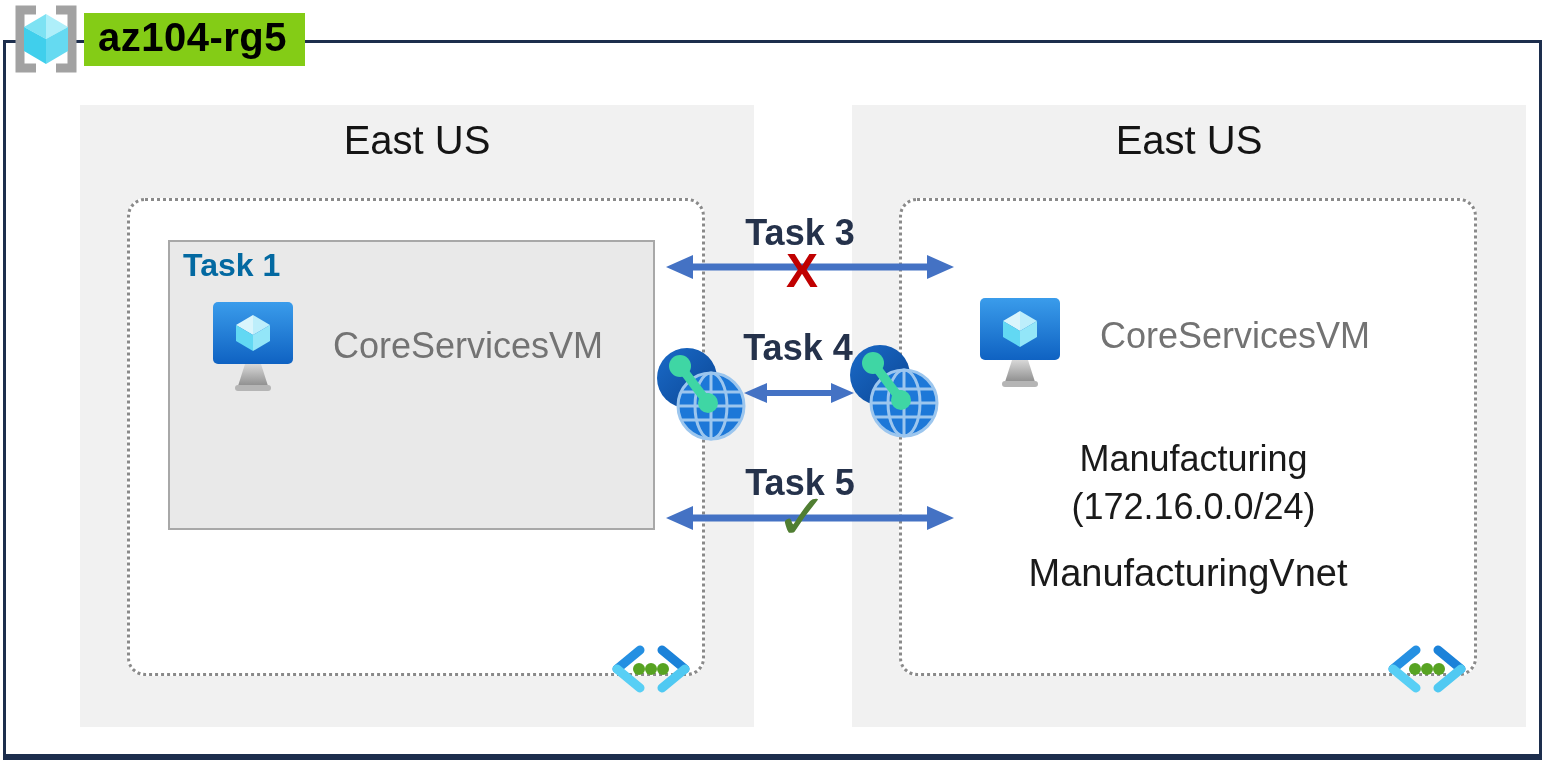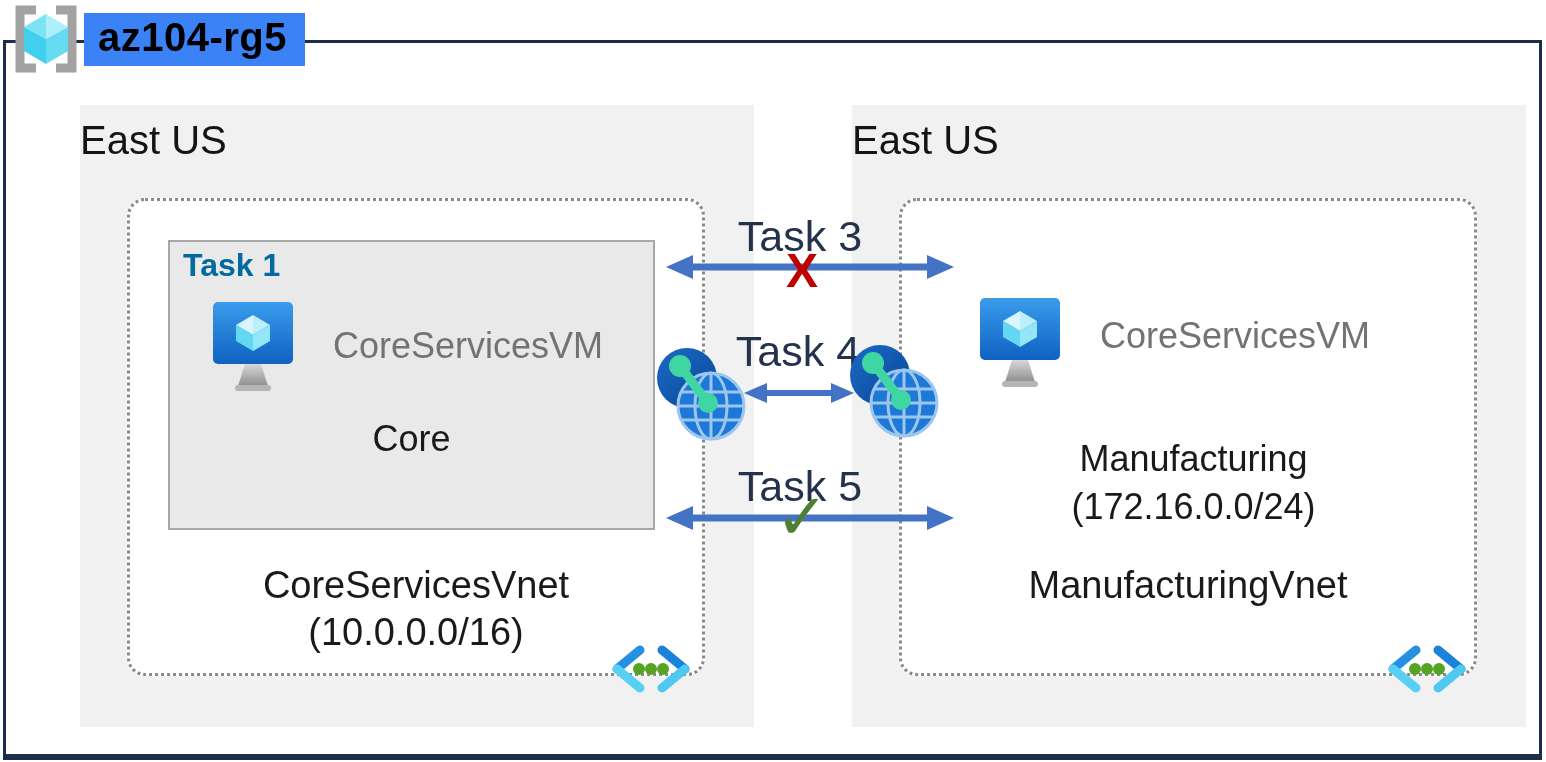--- a/index.html
+++ b/index.html
@@ -7,27 +7,27 @@
     position:relative;width:1546px;height:762px;background:#ffffff;overflow:hidden;
     font-family:"Liberation Sans",sans-serif;color:#1a1a1a;
   }
   .frame{
     position:absolute;left:3px;right:4px;top:40px;bottom:2px;
     border:3px solid #1d2e4d;border-bottom-width:6px;
   }
   .rg-header{position:absolute;left:8px;top:4px;display:flex;align-items:center;z-index:5;}
   .rg-icon{width:76px;height:70px;}
   .rg-title{
-    font-size:40px;font-weight:bold;color:#000;background:#3b82f6;
+    font-size:40px;font-weight:bold;color:#000;background:#84cc16;
     padding:2px 18px 6px 14px;letter-spacing:.5px;
   }
   .region{position:absolute;top:105px;width:674px;height:622px;background:#f1f1f1;}
   .region.left{left:80px;} .region.right{left:852px;}
   .region-title{
-    position:absolute;top:118px;width:674px;
+    position:absolute;top:118px;width:674px;text-align:center;
     font-size:40px;color:#141414;
   }
   .region-title.left{left:80px;} .region-title.right{left:852px;}
   .vnet{
     position:absolute;top:198px;width:578px;height:478px;background:#ffffff;
     border:3px dotted #8a8a8a;border-radius:18px;box-sizing:border-box;
   }
   .vnet.left{left:127px;} .vnet.right{left:899px;}
   .subnet{
     position:absolute;background:#e9e9e9;border:2px solid #a8a8a8;box-sizing:border-box;
@@ -37,25 +37,25 @@
   .task-label{font-size:32px;font-weight:bold;color:#0369a1;position:absolute;}
   .task-label.tl{left:13px;top:5px;}
   .task-label.tr{right:14px;top:7px;}
   .vm-icon{position:absolute;width:84px;height:98px;}
   .vm-name{position:absolute;font-size:36px;line-height:44px;color:#737373;white-space:nowrap;}
   .subnet-text{position:absolute;width:487px;text-align:center;font-size:36px;line-height:48px;color:#1a1a1a;}
   .subnet-text.left{left:168px;top:415px;}
   .subnet-text.right{left:950px;top:415px;margin-top:20px;}
   .vnet-text{position:absolute;width:578px;text-align:center;font-size:38px;line-height:47px;color:#1a1a1a;}
   .vnet-text.left{left:127px;top:562px;}
-  .vnet-text.right{left:899px;top:562px;}
+  .vnet-text.right{left:899px;top:550px;}
   .vnet-icon{position:absolute;width:82px;height:48px;z-index:3;}
   .conn-label{
     position:absolute;width:200px;text-align:center;
-    font-size:43px;font-weight:normal;color:#25324b;z-index:2;
+    font-size:36px;font-weight:bold;color:#25324b;z-index:2;
   }
   .arrow-svg{position:absolute;z-index:1;}
   .marker{position:absolute;text-align:center;z-index:2;}
   .marker.blocked{left:768px;top:243px;width:68px;font-size:48px;line-height:56px;font-weight:bold;color:#c00000;}
   .marker.allowed{left:766px;top:482px;width:72px;font-size:64px;line-height:70px;color:#507e32;}
   .peer-icon{position:absolute;width:92px;height:94px;z-index:2;}
 </style>
 </head>
 <body>
 
@@ -153,31 +153,26 @@
       <use href="#sym-vm"></use>
     </svg>
   <div class="vm-name" style="left:333px;top:324px;">CoreServicesVM</div>
 
   <svg class="vm-icon" style="left:978px;top:296px;">
       <use href="#sym-vm"></use>
     </svg>
   <div class="vm-name" style="left:1100px;top:314px;">CoreServicesVM</div>
 
   <div class="subnet-text left">
-    <div>Core</div>
   </div>
   <div class="subnet-text right">
     <div>Manufacturing</div>
     <div>(172.16.0.0/24)</div>
   </div>
 
-  <div class="vnet-text left">
-    <div>CoreServicesVnet</div>
-    <div>(10.0.0.0/16)</div>
-  </div>
   <div class="vnet-text right">
     <div>ManufacturingVnet</div>
   </div>
 
   <svg class="vnet-icon" style="left:610px;top:645px;">
       <use href="#sym-vnet"></use>
     </svg>
   <svg class="vnet-icon" style="left:1386px;top:645px;">
       <use href="#sym-vnet"></use>
     </svg>

